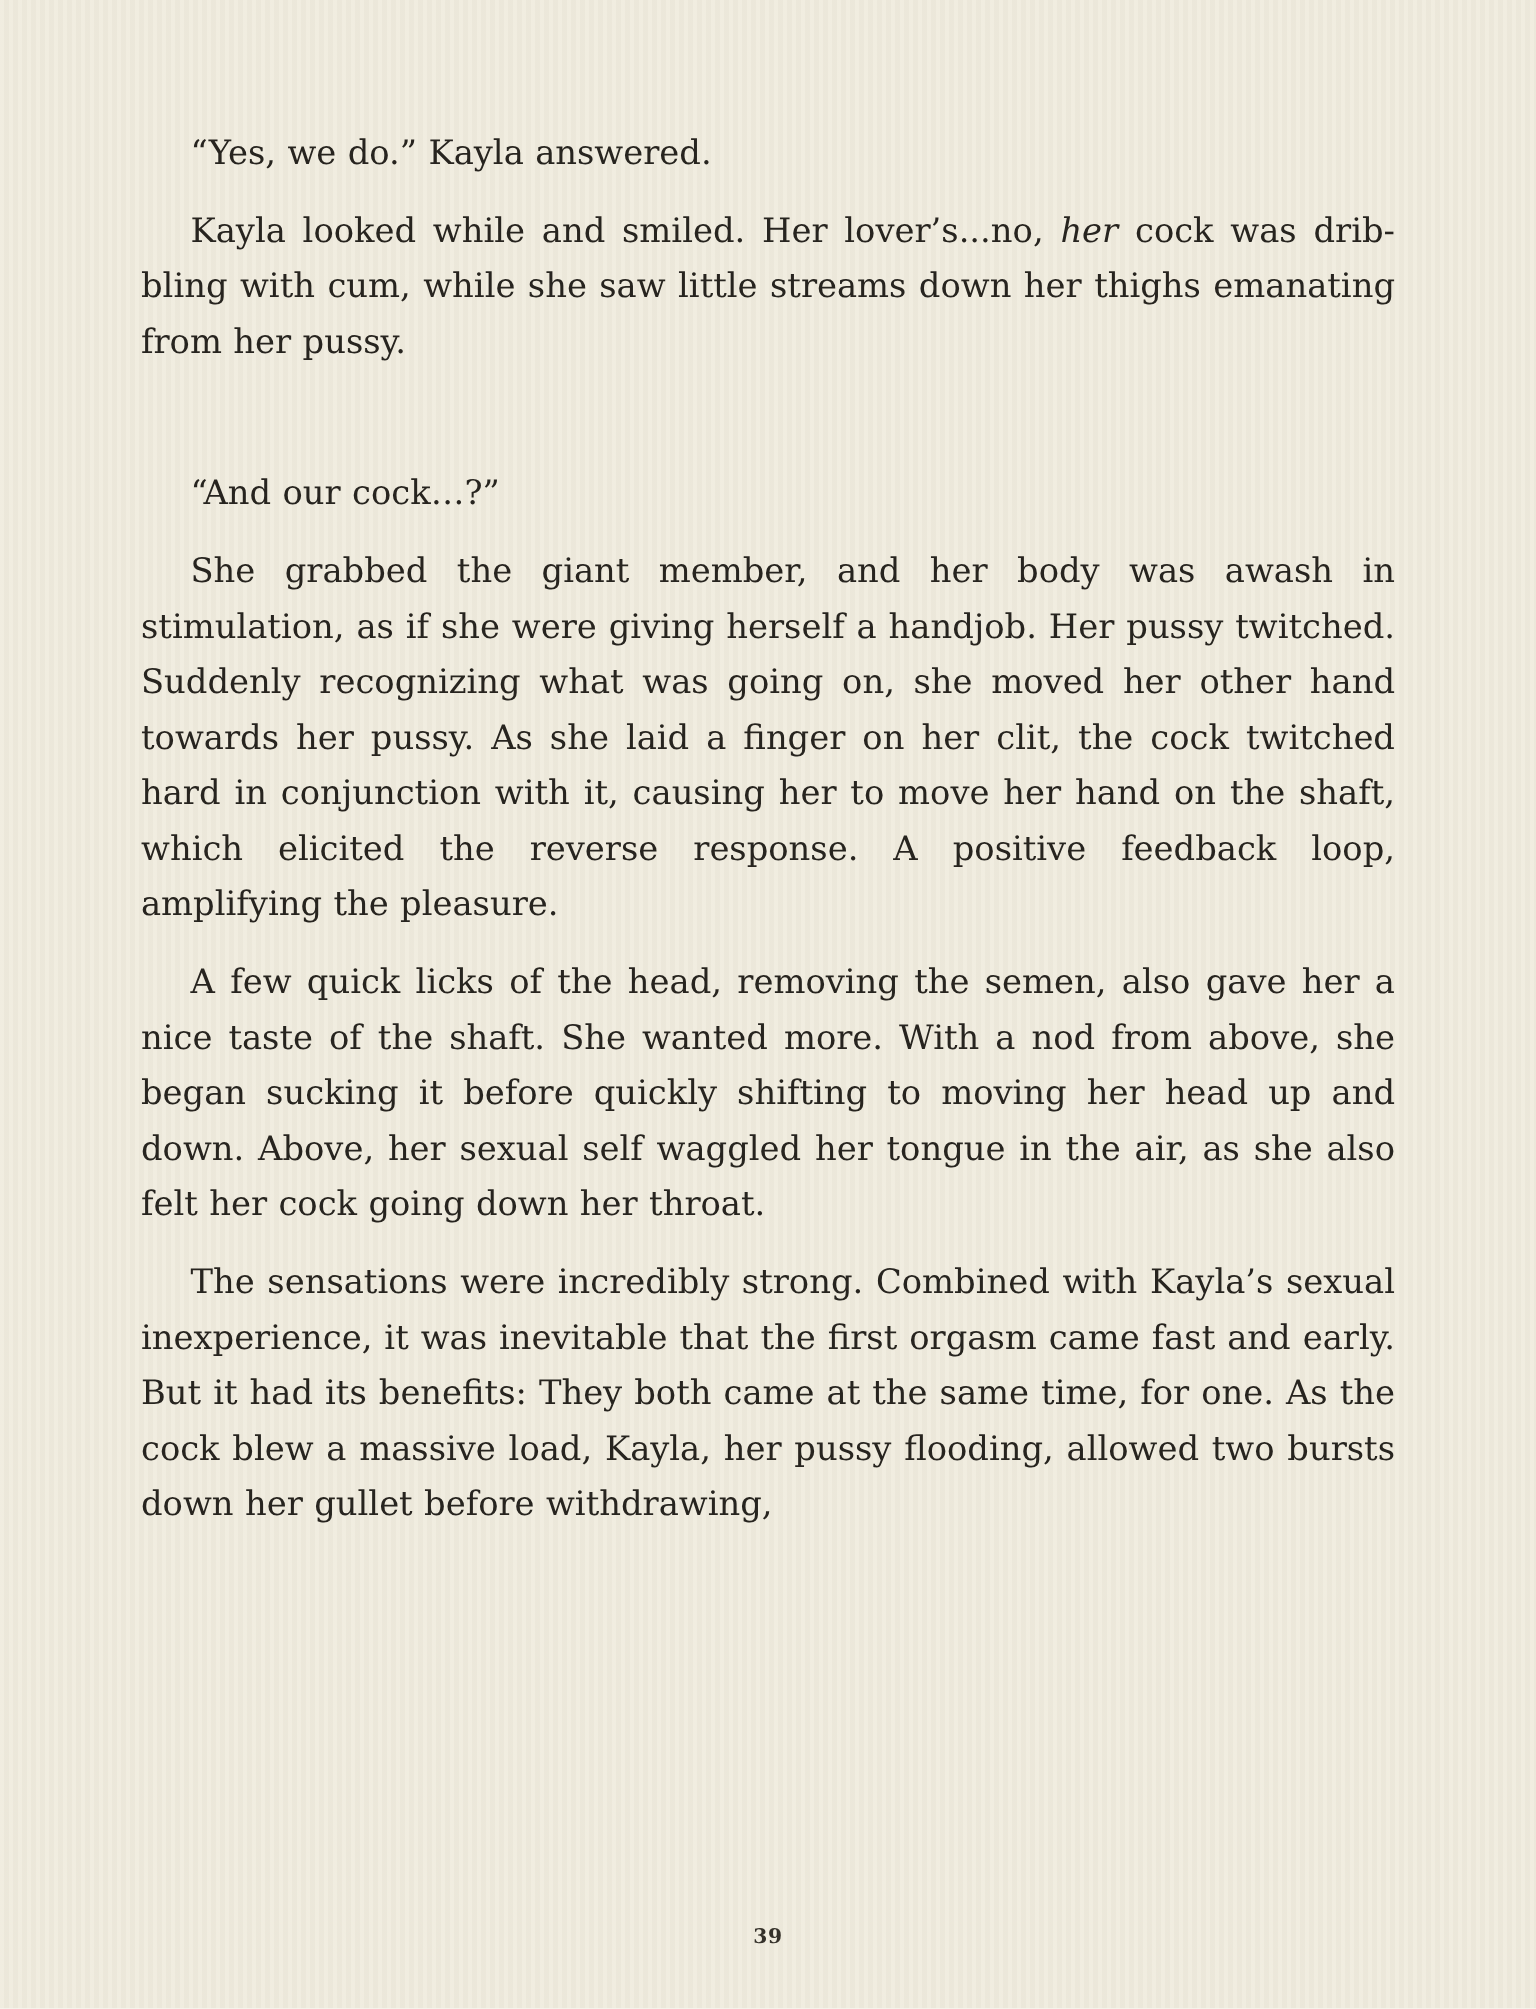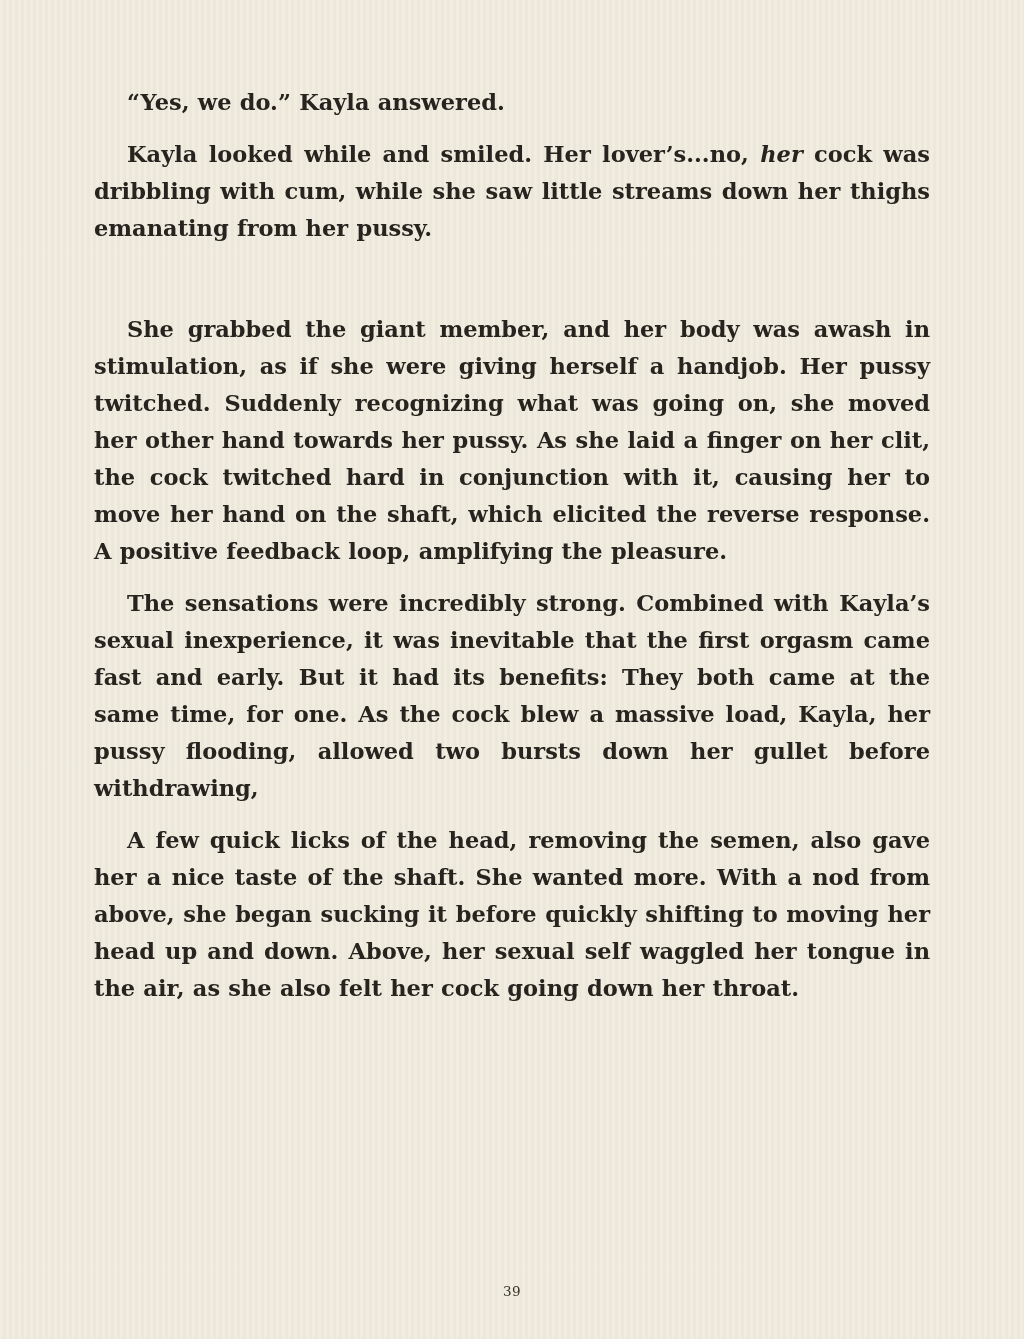--- a/index.html
+++ b/index.html
@@ -21,21 +21,20 @@
     background-image: repeating-linear-gradient(
       to right,
       rgba(255,255,255,0.045) 0px, rgba(255,255,255,0.045) 3px,
       rgba(120,110,85,0.035) 3px, rgba(120,110,85,0.035) 6px
     );
     color: #27241f;
     padding: 84px 94px 0 94px;
   }
   .text-block {
     width: 836px;
-    font-weight: bold;
   }
   .para {
     margin: 0 0 15px 0;
     padding: 0;
     font-size: 22.5px;
     line-height: 37px;
     text-indent: 33px;
     text-align: justify;
     hyphens: manual;
     -webkit-hyphens: manual;
@@ -50,28 +49,30 @@
   }
   .page-number {
     position: absolute;
     left: 0;
     right: 0;
     bottom: 40px;
     text-align: center;
     font-size: 13.5px;
     letter-spacing: 0.5px;
     color: #35312a;
+    font-weight: bold;
   }
 </style>
 </head>
 <body>
 
 <div class="page">
   <div class="text-block">
       <p class="para"><span>“Yes, we do.” Kayla answered.</span></p>
       <p class="para"><span>Kayla looked while and smiled. Her lover’s...no, </span><em>her</em><span> cock was drib­bling with cum, while she saw little streams down her thighs ema­nating from her pussy.</span></p>
       <div class="scene-break"></div>
+      <p class="para"><span>“And our cock…?”</span></p>
       <p class="para"><span>She grabbed the giant member, and her body was awash in stimulation, as if she were giving herself a handjob. Her pussy twitched. Suddenly recognizing what was going on, she moved her other hand towards her pussy. As she laid a finger on her clit, the cock twitched hard in conjunction with it, causing her to move her hand on the shaft, which elicited the reverse response. A positive feedback loop, amplifying the pleasure.</span></p>
+      <p class="para"><span>A few quick licks of the head, removing the semen, also gave her a nice taste of the shaft. She wanted more. With a nod from above, she began sucking it before quickly shifting to moving her head up and down. Above, her sexual self waggled her tongue in the air, as she also felt her cock going down her throat.</span></p>
       <p class="para"><span>The sensations were incredibly strong. Combined with Kayla’s sexual inexperience, it was inevitable that the first orgasm came fast and early. But it had its benefits: They both came at the same time, for one. As the cock blew a massive load, Kayla, her pussy flooding, allowed two bursts down her gullet before withdrawing,</span></p>
-      <p class="para"><span>A few quick licks of the head, removing the semen, also gave her a nice taste of the shaft. She wanted more. With a nod from above, she began sucking it before quickly shifting to moving her head up and down. Above, her sexual self waggled her tongue in the air, as she also felt her cock going down her throat.</span></p>
     </div>
   <div class="page-number">39</div>
 </div>
 
 </body></html>

